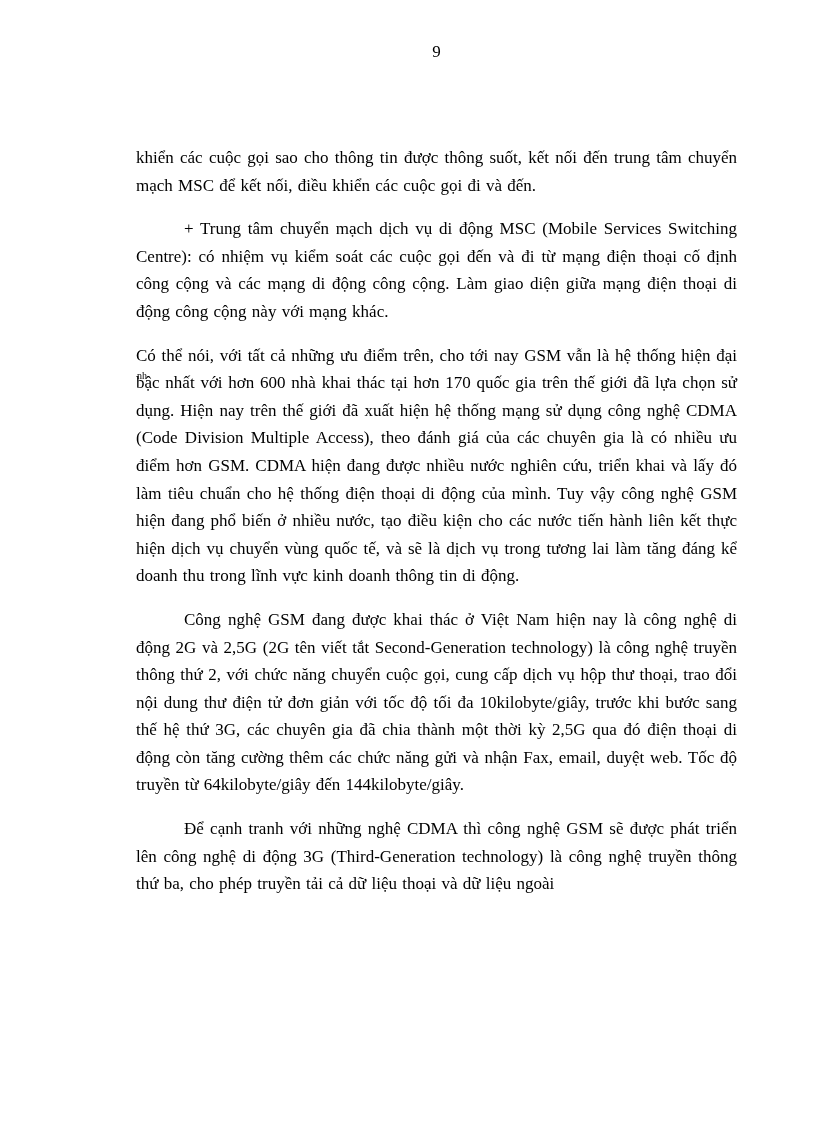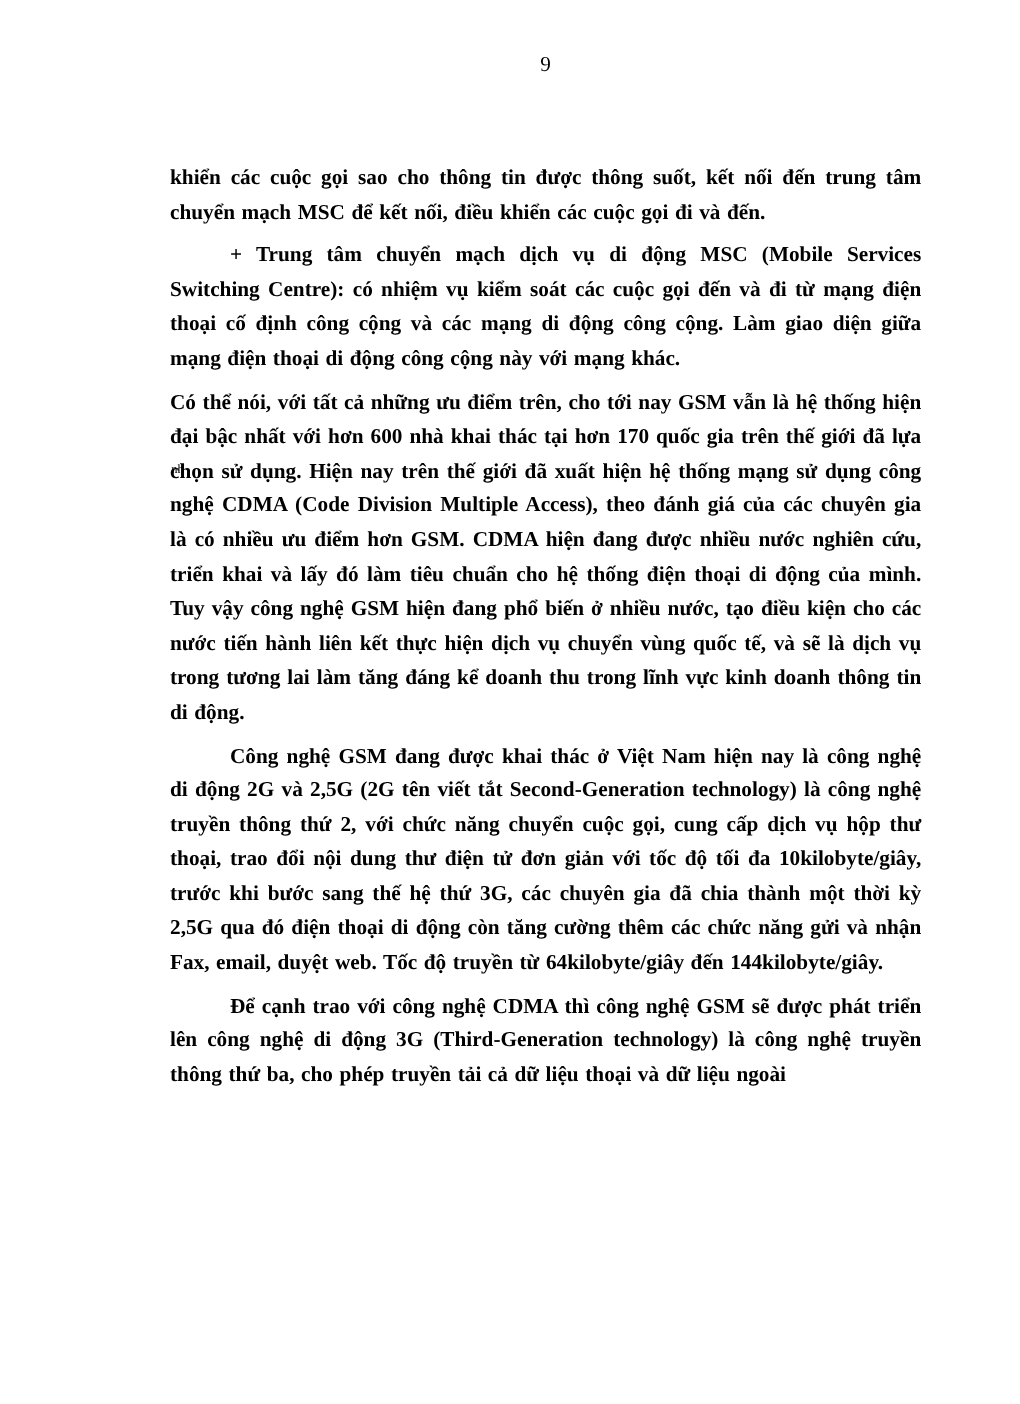--- a/index.html
+++ b/index.html
@@ -24,26 +24,25 @@
     text-align: center;
     font-size: 17px;
   }
   .content {
     position: absolute;
     top: 128px;
     left: 136px;
     width: 601px;
   }
   .content p {
-    margin: 0 0 7px 0;
+    margin: 16px 0 7px 0;
     text-align: justify;
     font-size: 17px;
     line-height: 27.6px;
     word-spacing: 1px;
-    font-weight: bold;
   }
   .content p.indent {
     text-indent: 48px;
   }
   .margin-note {
     position: absolute;
     top: 369px;
     left: 137px;
     font-size: 10px;
     line-height: 13px;
@@ -61,16 +60,16 @@
   <div class="content">
     <p>khiển các cuộc gọi sao cho thông tin được thông suốt, kết nối đến trung tâm chuyển mạch MSC để kết nối, điều khiển các cuộc gọi đi và đến.</p>
 
     <p class="indent">+ Trung tâm chuyển mạch dịch vụ di động MSC (Mobile Services Switching Centre): có nhiệm vụ kiểm soát các cuộc gọi đến và đi từ mạng điện thoại cố định công cộng và các mạng di động công cộng. Làm giao diện giữa mạng điện thoại di động công cộng này với mạng khác.</p>
 
 
     <p>Có thể nói, với tất cả những ưu điểm trên, cho tới nay GSM vẫn là hệ thống hiện đại bậc nhất với hơn 600 nhà khai thác tại hơn 170 quốc gia trên thế giới đã lựa chọn sử dụng. Hiện nay trên thế giới đã xuất hiện hệ thống mạng sử dụng công nghệ CDMA (Code Division Multiple Access), theo đánh giá của các chuyên gia là có nhiều ưu điểm hơn GSM. CDMA hiện đang được nhiều nước nghiên cứu, triển khai và lấy đó làm tiêu chuẩn cho hệ thống điện thoại di động của mình. Tuy vậy công nghệ GSM hiện đang phổ biến ở nhiều nước, tạo điều kiện cho các nước tiến hành liên kết thực hiện dịch vụ chuyển vùng quốc tế, và sẽ là dịch vụ trong tương lai làm tăng đáng kể doanh thu trong lĩnh vực kinh doanh thông tin di động.</p>
 
     <p class="indent">Công nghệ GSM đang được khai thác ở Việt Nam hiện nay là công nghệ di động 2G và 2,5G (2G tên viết tắt Second-Generation technology) là công nghệ truyền thông thứ 2, với chức năng chuyển cuộc gọi, cung cấp dịch vụ hộp thư thoại, trao đổi nội dung thư điện tử đơn giản với tốc độ tối đa 10kilobyte/giây, trước khi bước sang thế hệ thứ 3G, các chuyên gia đã chia thành một thời kỳ 2,5G qua đó điện thoại di động còn tăng cường thêm các chức năng gửi và nhận Fax, email, duyệt web. Tốc độ truyền từ 64kilobyte/giây đến 144kilobyte/giây.</p>
 
-    <p class="indent">Để cạnh trao với công nghệ CDMA thì công nghệ GSM sẽ được phát triển lên công nghệ di động 3G (Third-Generation technology) là công nghệ truyền thông thứ ba, cho phép truyền tải cả dữ liệu thoại và dữ liệu ngoài</p>
+    <p class="indent">Để cạnh tranh với những nghệ CDMA thì công nghệ GSM sẽ được phát triển lên công nghệ di động 3G (Third-Generation technology) là công nghệ truyền thông thứ ba, cho phép truyền tải cả dữ liệu thoại và dữ liệu ngoài</p>
   </div>
 
 </div>
 
 </body></html>

